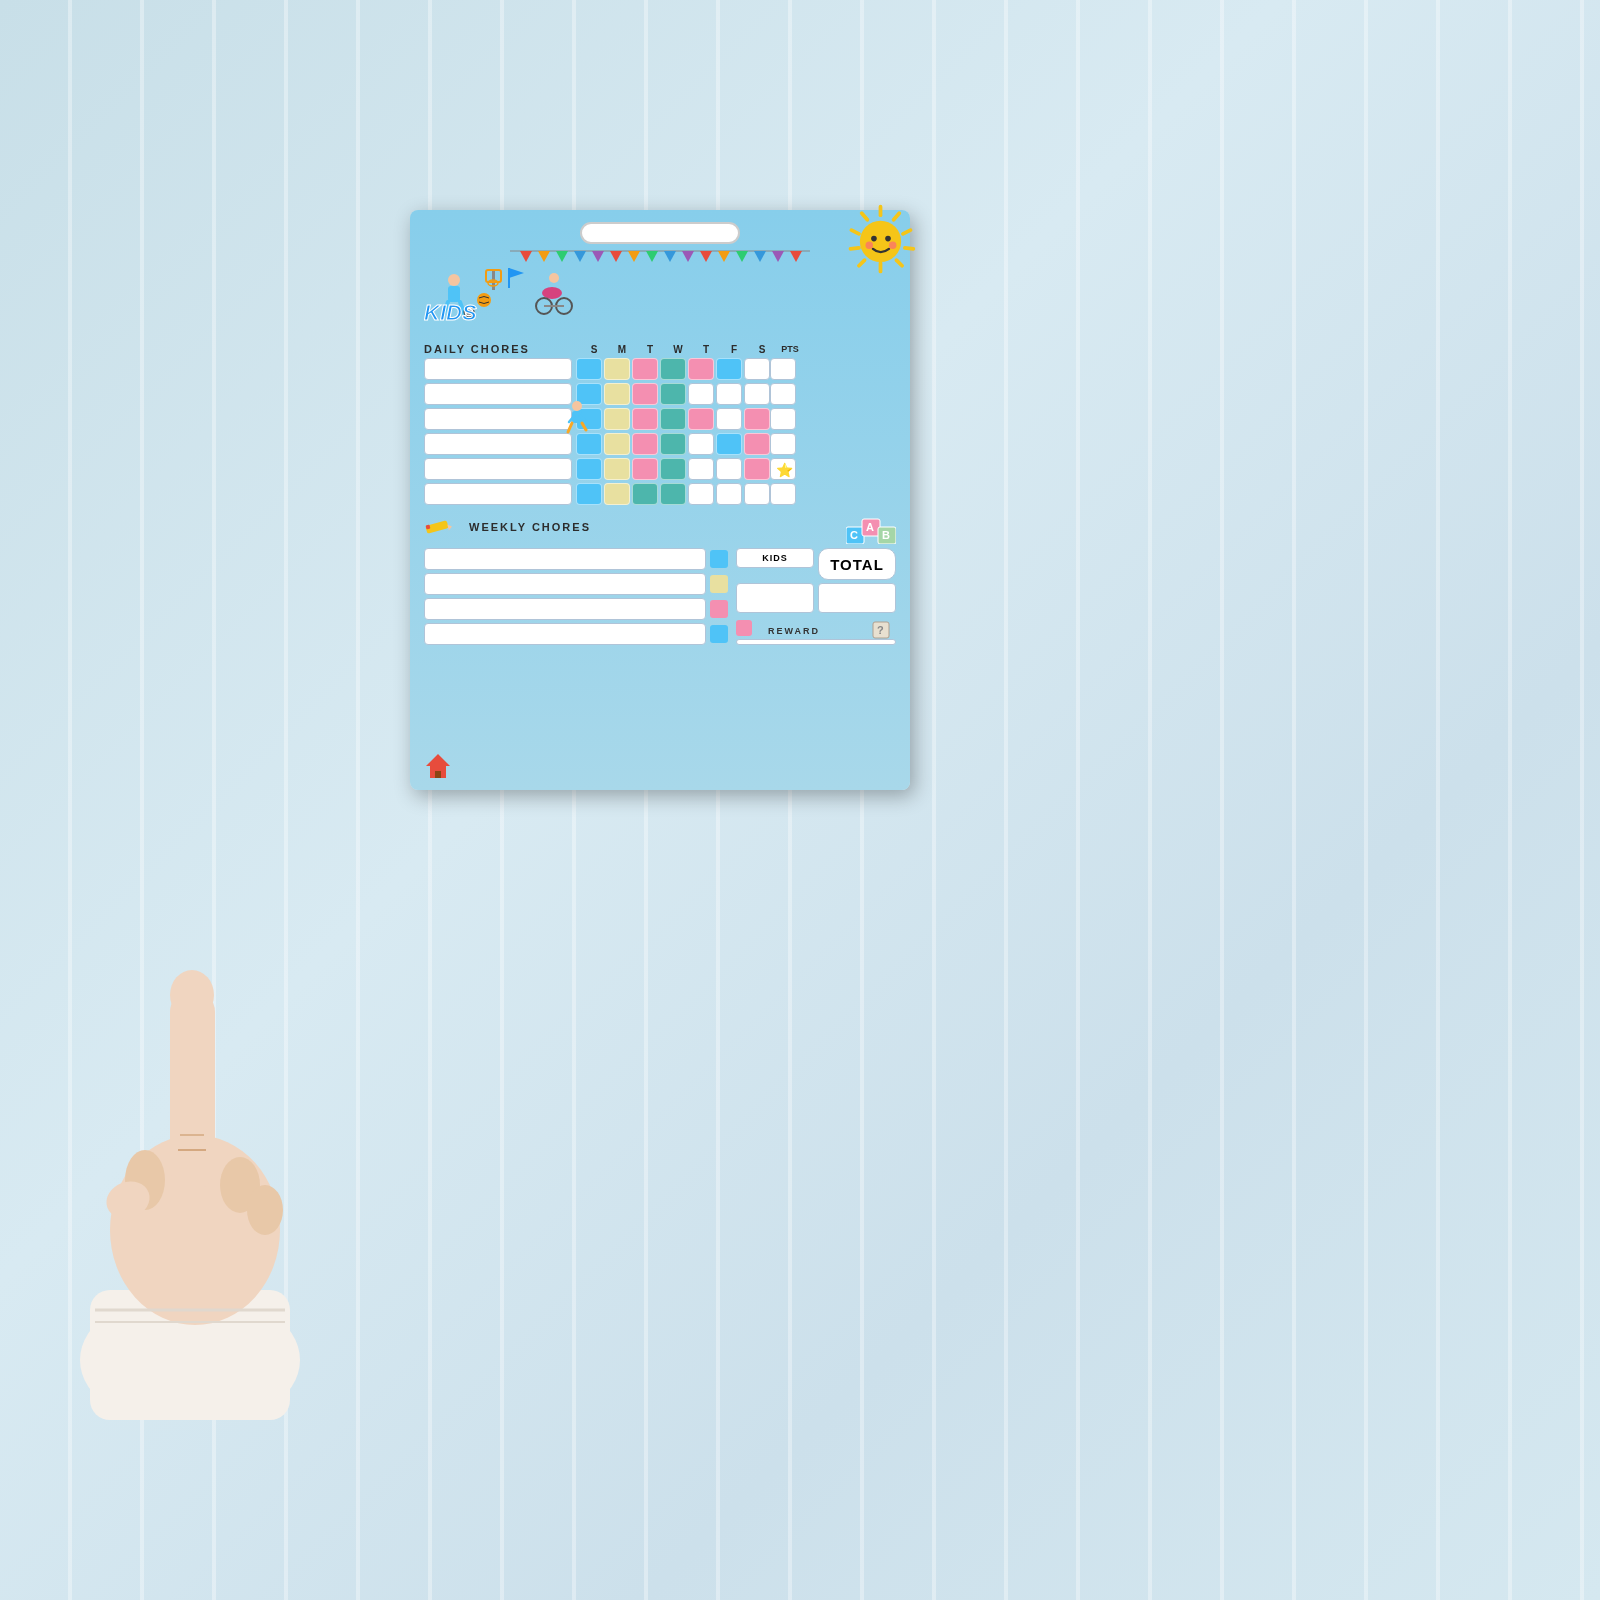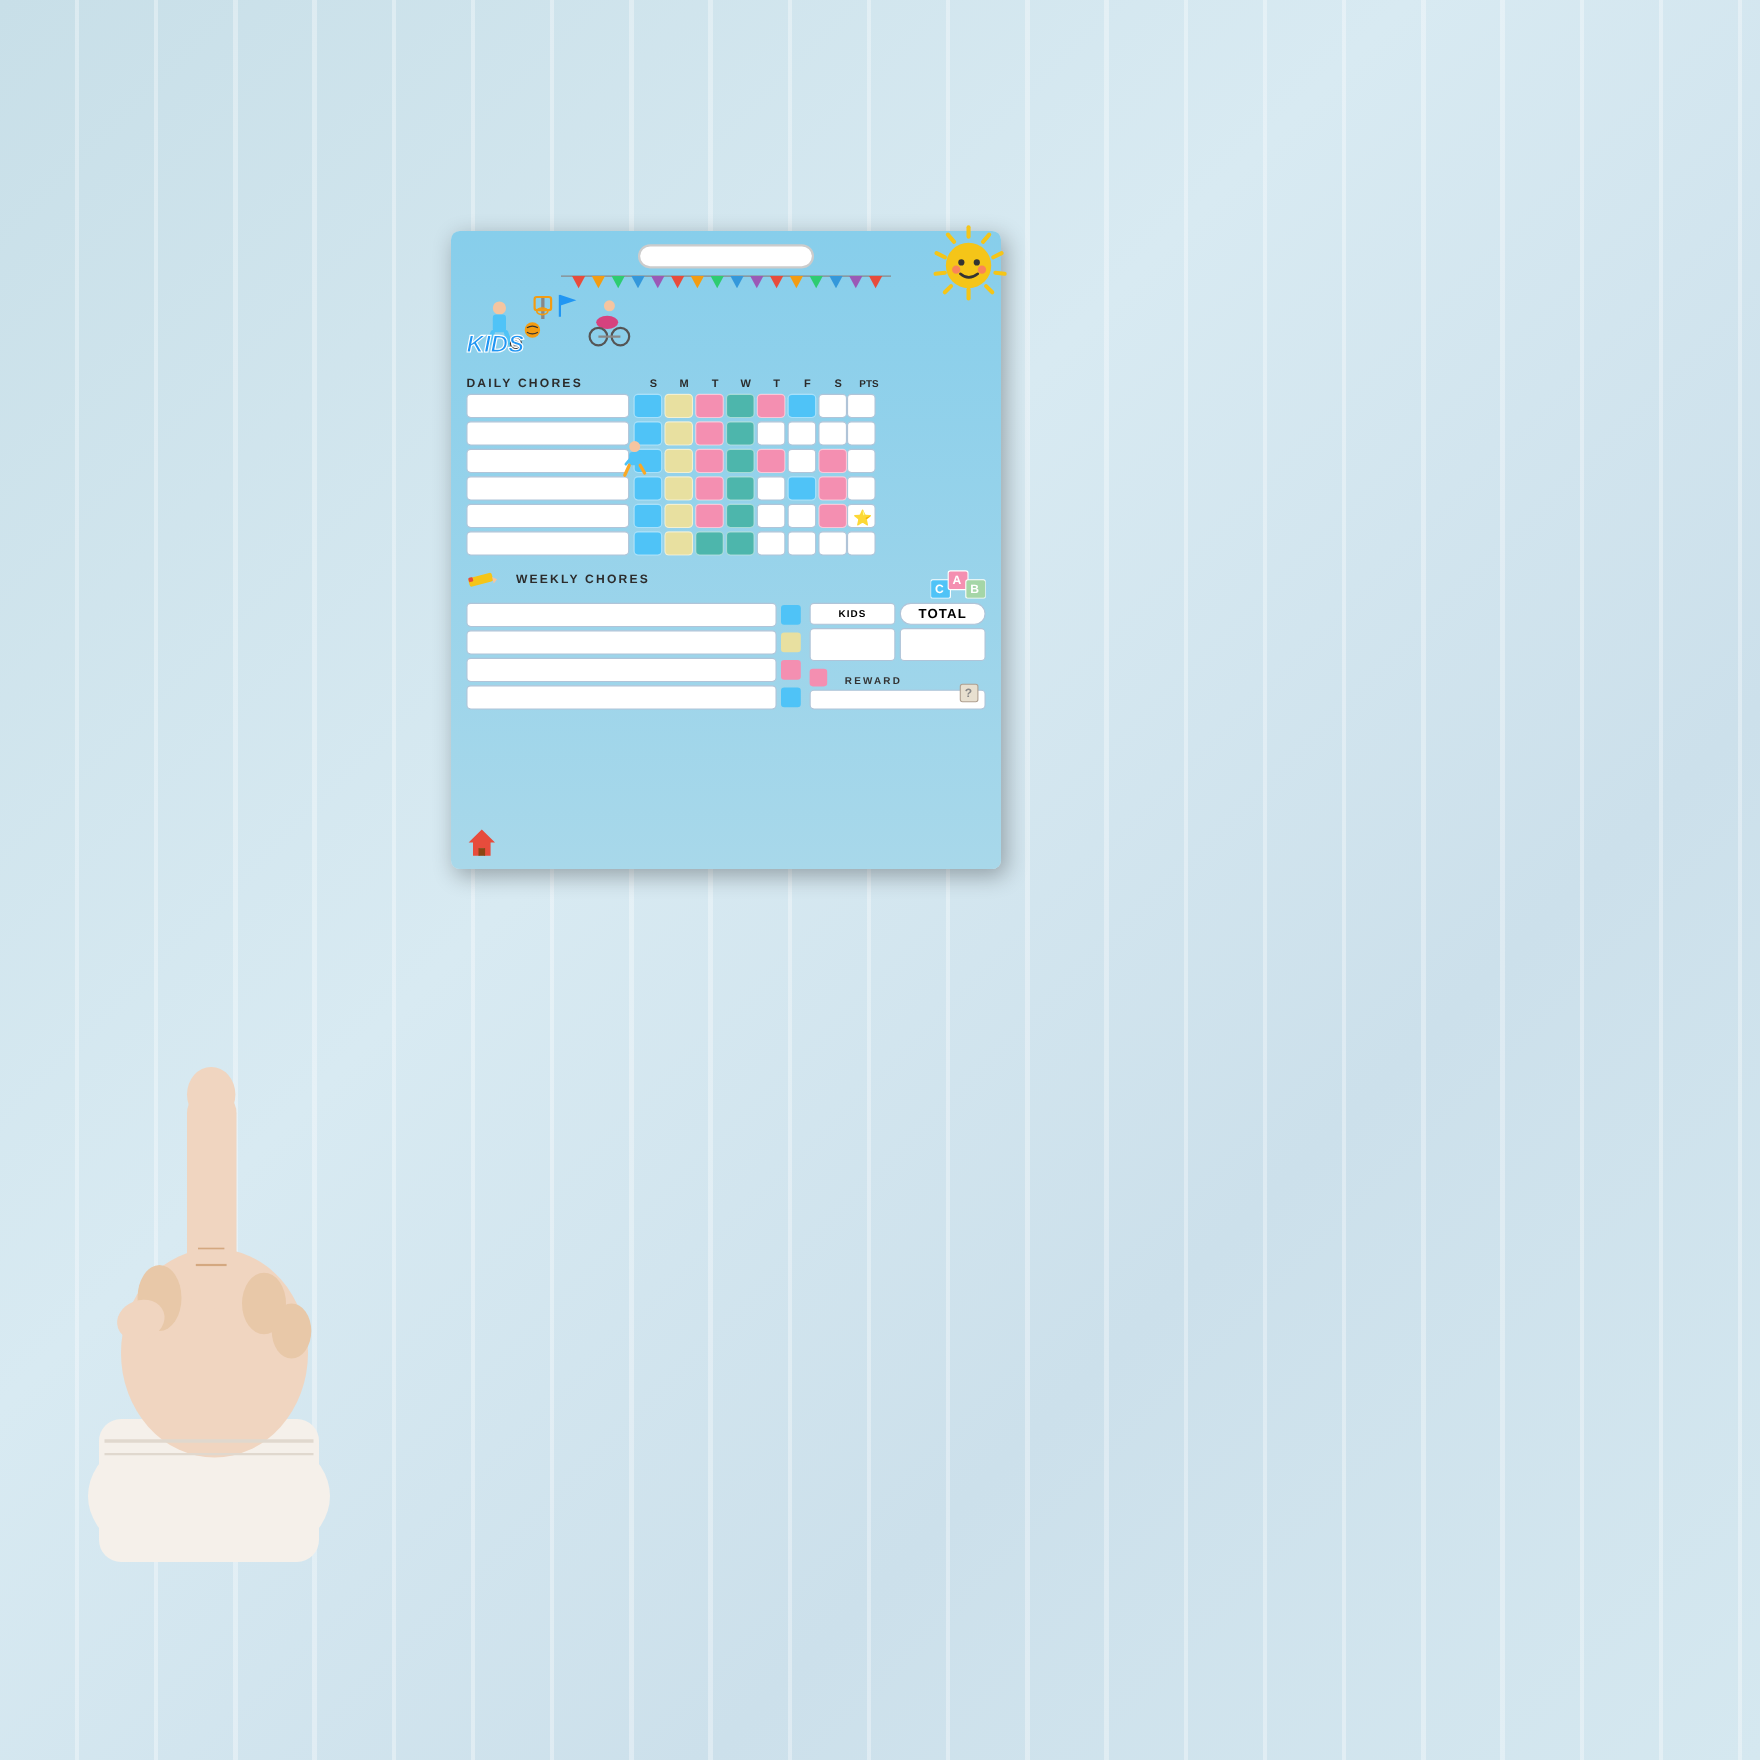--- a/index.html
+++ b/index.html
@@ -487,21 +487,21 @@
         </div>
         <div class="weekly-row">
           <div class="weekly-input"></div>
           <div class="weekly-color-dot" style="background:#4fc3f7;"></div>
         </div>
       </div>
       <div class="weekly-right">
 
         <div style="display:flex;gap:4px;">
           <div style="flex:1;height:20px;background:white;border:1.5px solid #b0c4d8;border-radius:4px;display:flex;align-items:center;justify-content:center;font-size:9px;font-weight:bold;letter-spacing:1px;">KIDS</div>
-          <div style="flex:1;height:20px;background:white;border:1.5px solid #b0c4d8;border-radius:10px;display:flex;align-items:center;justify-content:center;font-size:12px;font-weight:bold;letter-spacing:1px;">TOTAL</div>
+          <div style="flex:1;height:32px;background:white;border:1.5px solid #b0c4d8;border-radius:10px;display:flex;align-items:center;justify-content:center;font-size:15px;font-weight:bold;letter-spacing:1px;">TOTAL</div>
         </div>
 
         <div style="display:flex;gap:4px;">
           <div style="flex:1;height:30px;background:white;border:1.5px solid #b0c4d8;border-radius:4px;"></div>
           <div style="flex:1;height:30px;background:white;border:1.5px solid #b0c4d8;border-radius:4px;"></div>
         </div>
 
         <div style="display:flex;align-items:flex-end;gap:16px;margin-top:4px;">
           <div style="width:16px;height:16px;border-radius:3px;background:#f48fb1;flex-shrink:0;"></div>
           <div style="font-size:9px;font-weight:bold;letter-spacing:2px;color:#333;font-family:'Arial Black',Arial,sans-serif;">REWARD</div>

